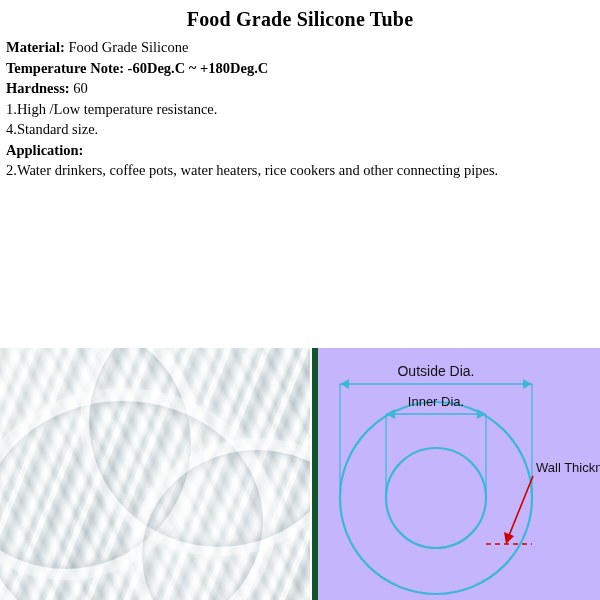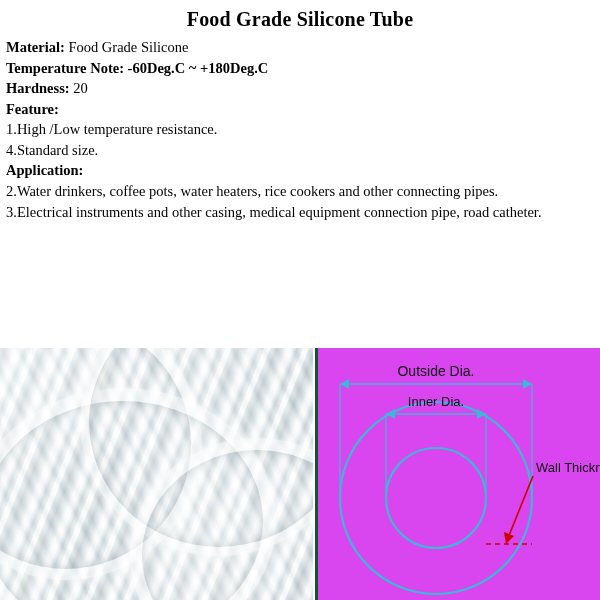--- a/index.html
+++ b/index.html
@@ -108,22 +108,22 @@
   .photo .sheen {
     position: absolute;
     inset: 0;
     background:
       linear-gradient(100deg, rgba(255,255,255,0.35) 0%, rgba(255,255,255,0) 35%, rgba(255,255,255,0.25) 60%, rgba(255,255,255,0) 100%);
   }
   .diagram {
     width: 282px;
     height: 252px;
     position: relative;
-    background: #d946ef;
-    border-left: 3px solid #14532d;
+    background: #c4b5fd;
+    border-left: 6px solid #14532d;
   }
   .diagram svg {
     display: block;
   }
   .photo-edge {
     position: absolute;
     right: 0; top: 0; bottom: 0;
     width: 2px;
     background: #ffffff;
   }
@@ -142,32 +142,30 @@
       <span>Food Grade Silicone</span>
     </div>
 
     <div class="line">
       <span class="lbl">Temperature Note:</span>
       <span class="lbl">-60Deg.C ~ +180Deg.C</span>
     </div>
 
     <div class="line">
       <span class="lbl">Hardness:</span>
-      <span>20</span>
-    </div>
-
-    <div class="line lbl">Feature:</div>
+      <span>60</span>
+    </div>
+
 
     <div class="line">1.High /Low temperature resistance.</div>
     <div class="line">4.Standard size.</div>
 
     <div class="line lbl">Application:</div>
 
     <div class="line">2.Water drinkers, coffee pots, water heaters, rice cookers and other connecting pipes.</div>
-    <div class="wrap-line">3.Electrical instruments and other casing, medical equipment connection pipe, road catheter.</div>
 
 
   </div>
 
   <div class="images">
 
     <div class="photo">
       <div class="base"></div>
       <div class="coils"></div>
       <div class="coils2"></div>

